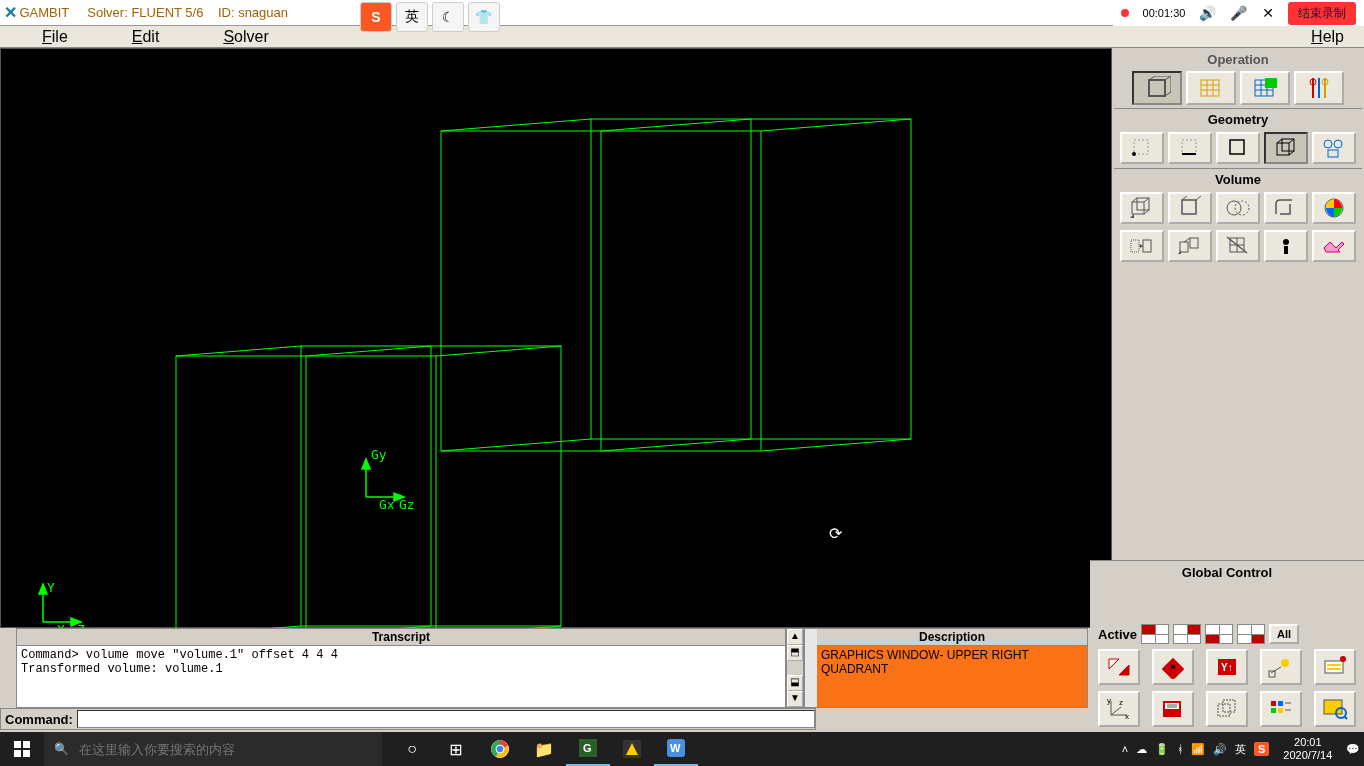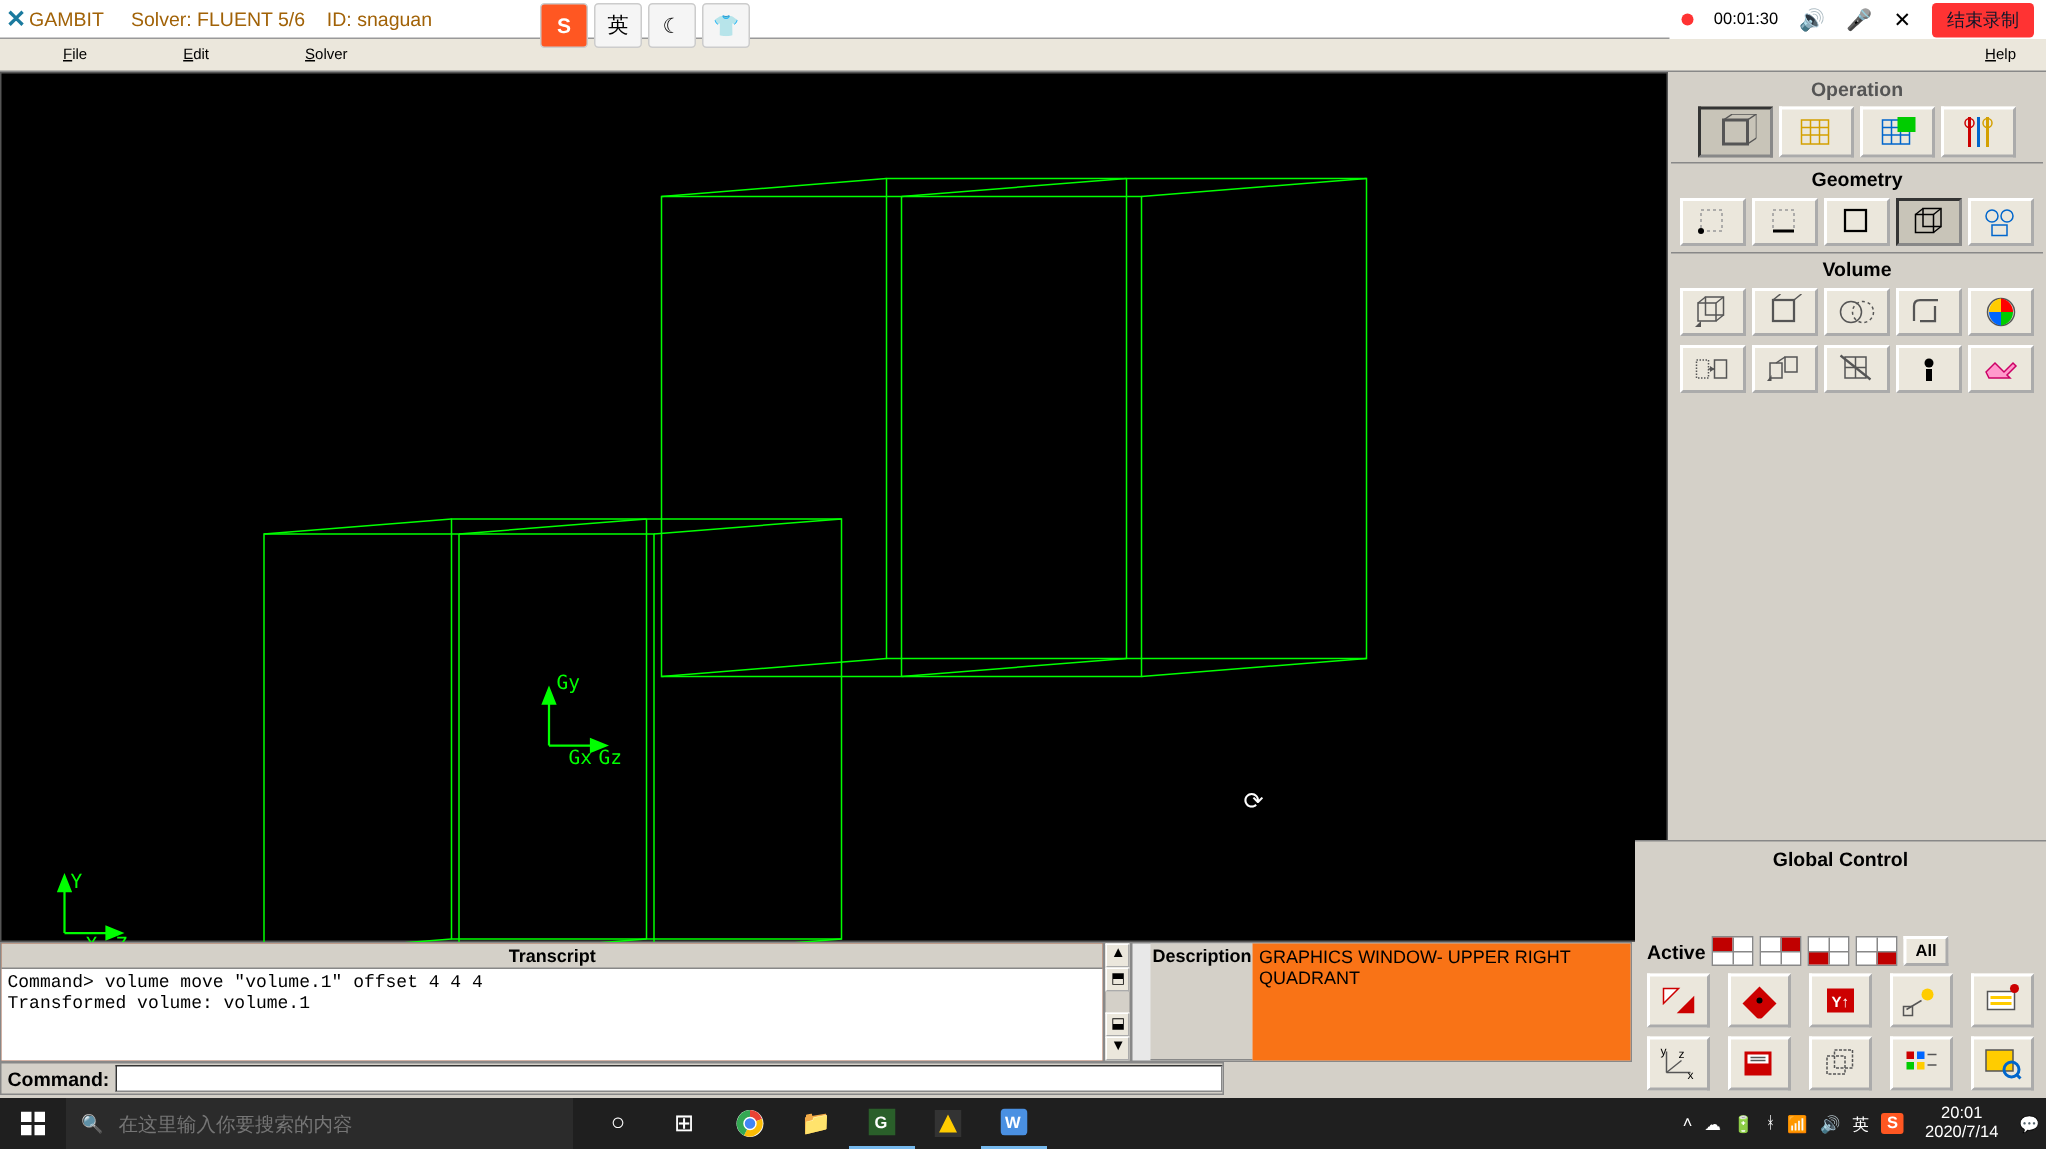--- a/index.html
+++ b/index.html
@@ -14,21 +14,21 @@
 .fbtn.sogou { background: #ff5722; color: #fff; font-weight: bold; }
 
 .rec-bar { position: absolute; right: 0; top: 0; height: 26px; display: flex; align-items: center; gap: 14px; padding: 0 8px; background: #fff; }
 .rec-dot { width: 8px; height: 8px; background: #ff3333; border-radius: 50%; }
 .rec-time { font-size: 11px; }
 .rec-btn { background: #ff3333; color: #0f172a; padding: 3px 10px; border: none; border-radius: 3px; font-size: 12px; cursor: pointer; }
 .rec-icon { cursor: pointer; font-size: 14px; }
 
 
 .menu-bar { height: 22px; background: #ebe7dc; display: flex; align-items: center; padding: 0 10px; border-bottom: 1px solid #888; }
-.menu-item { padding: 2px 32px; cursor: pointer; font-size: 10px; }
+.menu-item { padding: 2px 32px; cursor: pointer; font-size: 16px; }
 .menu-item u { text-decoration: underline; }
 .menu-help { margin-left: auto; padding-right: 10px; }
 
 
 .main-row { display: flex; height: 580px; }
 .viewport { width: 1297px; height: 580px; background: #000; position: relative; border: 1px solid #555; }
 .viewport svg { position: absolute; top: 0; left: 0; }
 
 
 .right-panel { width: 274px; background: #d4d0c8; padding: 2px; }
@@ -50,26 +50,26 @@
 .quad-btn.tl::before { top: 0; left: 0; width: 50%; height: 50%; }
 .quad-btn.tr::before { top: 0; right: 0; width: 50%; height: 50%; }
 .quad-btn.bl::before { bottom: 0; left: 0; width: 50%; height: 50%; }
 .quad-btn.br::before { bottom: 0; right: 0; width: 50%; height: 50%; }
 .quad-btn .cross-v { position: absolute; left: 50%; top: 0; width: 1px; height: 100%; background: #888; }
 .quad-btn .cross-h { position: absolute; top: 50%; left: 0; height: 1px; width: 100%; background: #888; }
 .all-btn { width: 30px; height: 20px; background: #ebe7dc; border: 2px outset #fff; font-size: 11px; font-weight: bold; display: flex; align-items: center; justify-content: center; cursor: pointer; }
 
 
 .bottom-row { display: flex; position: absolute; left: 0; top: 628px; width: 1088px; height: 80px; }
-.transcript-panel { width: 816px; background: #c2410c; display: flex; flex-direction: column; border: 1px solid #888; }
+.transcript-panel { width: 816px; background: #fca5a5; display: flex; flex-direction: column; border: 1px solid #888; margin-left: 16px; }
 .panel-header { text-align: center; font-weight: bold; font-size: 12px; background: #d4d0c8; padding: 1px; border-bottom: 1px solid #888; }
 .transcript-body { flex: 1; background: #fff; font-family: "Courier New", monospace; font-size: 12px; padding: 2px 4px; white-space: pre; overflow: hidden; }
 .scroll-col { width: 18px; background: #d4d0c8; display: flex; flex-direction: column; border: 1px solid #888; }
 .scroll-arrow { width: 16px; height: 16px; background: #ebe7dc; border: 1px outset #fff; font-size: 10px; text-align: center; cursor: pointer; }
-.desc-panel { flex: 1 1 auto; background: #e8e8e8; display: flex; flex-direction: row; border: 1px solid #888; padding-left: 12px; }
+.desc-panel { flex: 1 1 auto; background: #e8e8e8; display: flex; flex-direction: column; border: 1px solid #888; padding-left: 12px; }
 .desc-body { flex: 1; background: #f97316; font-family: Liberation Sans, sans-serif; font-size: 12px; padding: 2px 4px; white-space: pre-wrap; }
 
 .command-row { position: absolute; left: 0; top: 708px; width: 816px; height: 22px; display: flex; align-items: center; background: #d4d0c8; border: 1px solid #888; }
 .command-label { font-weight: bold; padding: 0 4px; font-size: 13px; }
 .command-input { flex: 1; height: 18px; border: 1px inset #888; background: #fff; padding: 0 2px; font-family: "Courier New", monospace; }
 
 
 .taskbar { position: absolute; bottom: 0; left: 0; width: 100%; height: 34px; background: #1f1f1f; display: flex; align-items: center; color: #fff; }
 .start-btn { width: 44px; height: 34px; display: flex; align-items: center; justify-content: center; cursor: pointer; }
 .search-box { width: 338px; height: 34px; background: #2b2b2b; display: flex; align-items: center; padding: 0 10px; color: #ccc; gap: 10px; }

